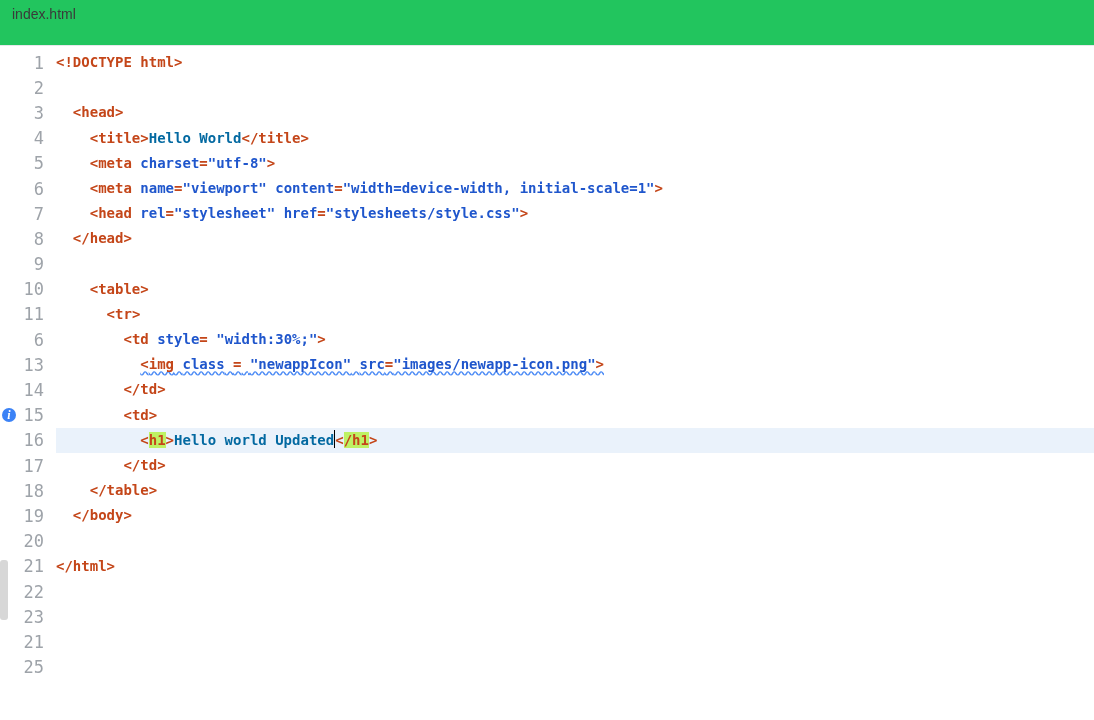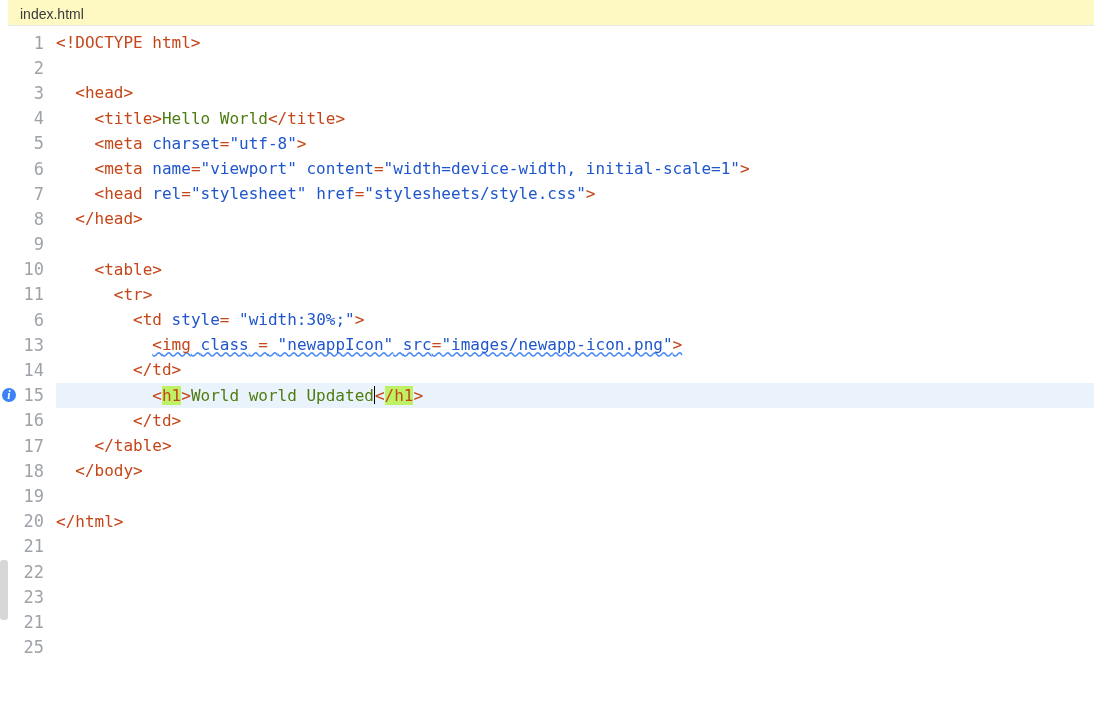--- a/index.html
+++ b/index.html
@@ -3,26 +3,25 @@
 <meta charset="utf-8">
 <style>
   * { box-sizing: border-box; }
   body {
     margin: 0;
     font-family: -apple-system, BlinkMacSystemFont, "Segoe UI", Helvetica, Arial, sans-serif;
     background: #ffffff;
     font-size: 14px;
   }
   .tab-bar {
-    background: #fef9c3;
+    background: #22c55e;
     border-bottom: 1px solid #e6e8eb;
-    padding: 6px 12px 3px;
+    padding: 6px 12px 23px;
     font-size: 14px;
     color: #3a3a3a;
-    margin-left: 8px;
   }
   .editor-container {
     display: flex;
     padding-top: 4px;
   }
   .gutter {
     display: flex;
     flex-direction: column;
     flex: 0 0 auto;
     user-select: none;
@@ -60,32 +59,33 @@
   .code-col {
     flex: 1;
     display: flex;
     flex-direction: column;
     overflow: hidden;
   }
   .code-line {
     height: 25.2px;
     line-height: 25.2px;
     font-family: "SFMono-Regular", Menlo, Consolas, monospace;
-    font-size: 16px;
+    font-size: 14px;
     white-space: pre;
     overflow: hidden;
+    font-weight: bold;
   }
   .hl-line {
     background: #eaf2fb;
   }
   .tk-tag    { color: #c44619; }
   .tk-attr   { color: #1f56cc; }
   .tk-str    { color: #1f56cc; }
   .tk-punct  { color: #c44619; }
-  .tk-text   { color: #4d7c0f; }
+  .tk-text   { color: #0369a1; }
   .tk-doctype{ color: #c44619; }
   .tk-squig  { text-decoration: underline wavy #4c8bf5; text-decoration-skip-ink: none; }
   .tk-hlchange { background: #bef264; }
   .cursor {
     display: inline-block;
     width: 0;
     height: 18px;
     border-left: 1.5px solid #000;
     vertical-align: -3px;
   }
@@ -149,21 +149,22 @@
         <div class="code-line"><span>    </span><span class="tk-punct">&lt;</span><span class="tk-tag">meta</span><span> </span><span class="tk-attr">charset</span><span class="tk-punct">=</span><span class="tk-str">"utf-8"</span><span class="tk-punct">&gt;</span></div>
         <div class="code-line"><span>    </span><span class="tk-punct">&lt;</span><span class="tk-tag">meta</span><span> </span><span class="tk-attr">name</span><span class="tk-punct">=</span><span class="tk-str">"viewport"</span><span> </span><span class="tk-attr">content</span><span class="tk-punct">=</span><span class="tk-str">"width=device-width, initial-scale=1"</span><span class="tk-punct">&gt;</span></div>
         <div class="code-line"><span>    </span><span class="tk-punct">&lt;</span><span class="tk-tag">head</span><span> </span><span class="tk-attr">rel</span><span class="tk-punct">=</span><span class="tk-str">"stylesheet"</span><span> </span><span class="tk-attr">href</span><span class="tk-punct">=</span><span class="tk-str">"stylesheets/style.css"</span><span class="tk-punct">&gt;</span></div>
         <div class="code-line"><span>  </span><span class="tk-punct">&lt;/</span><span class="tk-tag">head</span><span class="tk-punct">&gt;</span></div>
         <div class="code-line"></div>
         <div class="code-line"><span>    </span><span class="tk-punct">&lt;</span><span class="tk-tag">table</span><span class="tk-punct">&gt;</span></div>
         <div class="code-line"><span>      </span><span class="tk-punct">&lt;</span><span class="tk-tag">tr</span><span class="tk-punct">&gt;</span></div>
         <div class="code-line"><span>        </span><span class="tk-punct">&lt;</span><span class="tk-tag">td</span><span> </span><span class="tk-attr">style</span><span class="tk-punct">=</span><span> </span><span class="tk-str">"width:30%;"</span><span class="tk-punct">&gt;</span></div>
         <div class="code-line"><span>          </span><span class="tk-punct tk-squig">&lt;</span><span class="tk-tag tk-squig">img</span><span class="tk-squig"> </span><span class="tk-attr tk-squig">class</span><span class="tk-squig"> </span><span class="tk-punct tk-squig">=</span><span class="tk-squig"> </span><span class="tk-str tk-squig">"newappIcon"</span><span class="tk-squig"> </span><span class="tk-attr tk-squig">src</span><span class="tk-punct tk-squig">=</span><span class="tk-str tk-squig">"images/newapp-icon.png"</span><span class="tk-punct tk-squig">&gt;</span></div>
         <div class="code-line"><span>        </span><span class="tk-punct">&lt;/</span><span class="tk-tag">td</span><span class="tk-punct">&gt;</span></div>
-        <div class="code-line hl-line"><span>          </span><span class="tk-punct">&lt;</span><span class="tk-tag tk-hlchange">h1</span><span class="tk-punct">&gt;</span><span class="tk-text">World world Updated</span><span class="cursor"></span><span class="tk-punct">&lt;</span><span class="tk-tag tk-hlchange">/h1</span><span class="tk-punct">&gt;</span></div>
+        <div class="code-line"><span>        </span><span class="tk-punct">&lt;</span><span class="tk-tag">td</span><span class="tk-punct">&gt;</span></div>
+        <div class="code-line hl-line"><span>          </span><span class="tk-punct">&lt;</span><span class="tk-tag tk-hlchange">h1</span><span class="tk-punct">&gt;</span><span class="tk-text">Hello world Updated</span><span class="cursor"></span><span class="tk-punct">&lt;</span><span class="tk-tag tk-hlchange">/h1</span><span class="tk-punct">&gt;</span></div>
         <div class="code-line"><span>        </span><span class="tk-punct">&lt;/</span><span class="tk-tag">td</span><span class="tk-punct">&gt;</span></div>
         <div class="code-line"><span>    </span><span class="tk-punct">&lt;/</span><span class="tk-tag">table</span><span class="tk-punct">&gt;</span></div>
         <div class="code-line"><span>  </span><span class="tk-punct">&lt;/</span><span class="tk-tag">body</span><span class="tk-punct">&gt;</span></div>
         <div class="code-line"></div>
         <div class="code-line"><span class="tk-punct">&lt;/</span><span class="tk-tag">html</span><span class="tk-punct">&gt;</span></div>
         <div class="code-line"></div>
       </div>
 
   </div>
 

